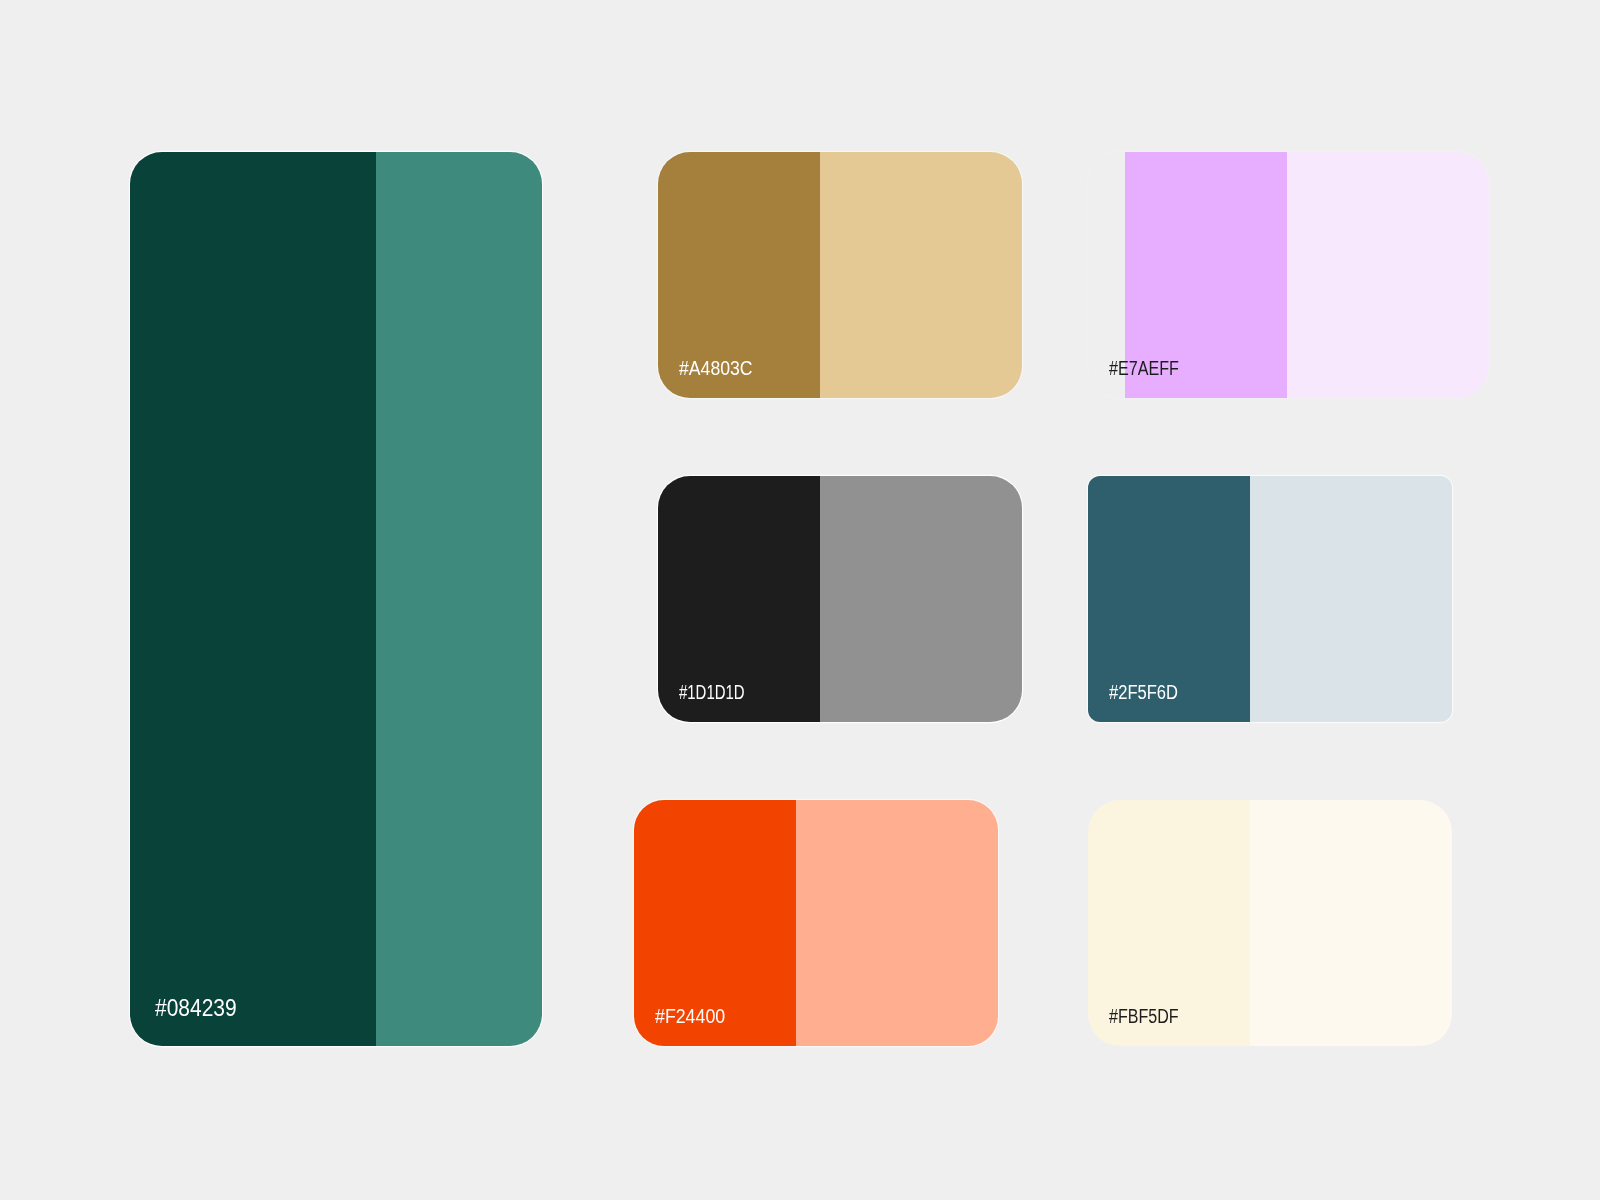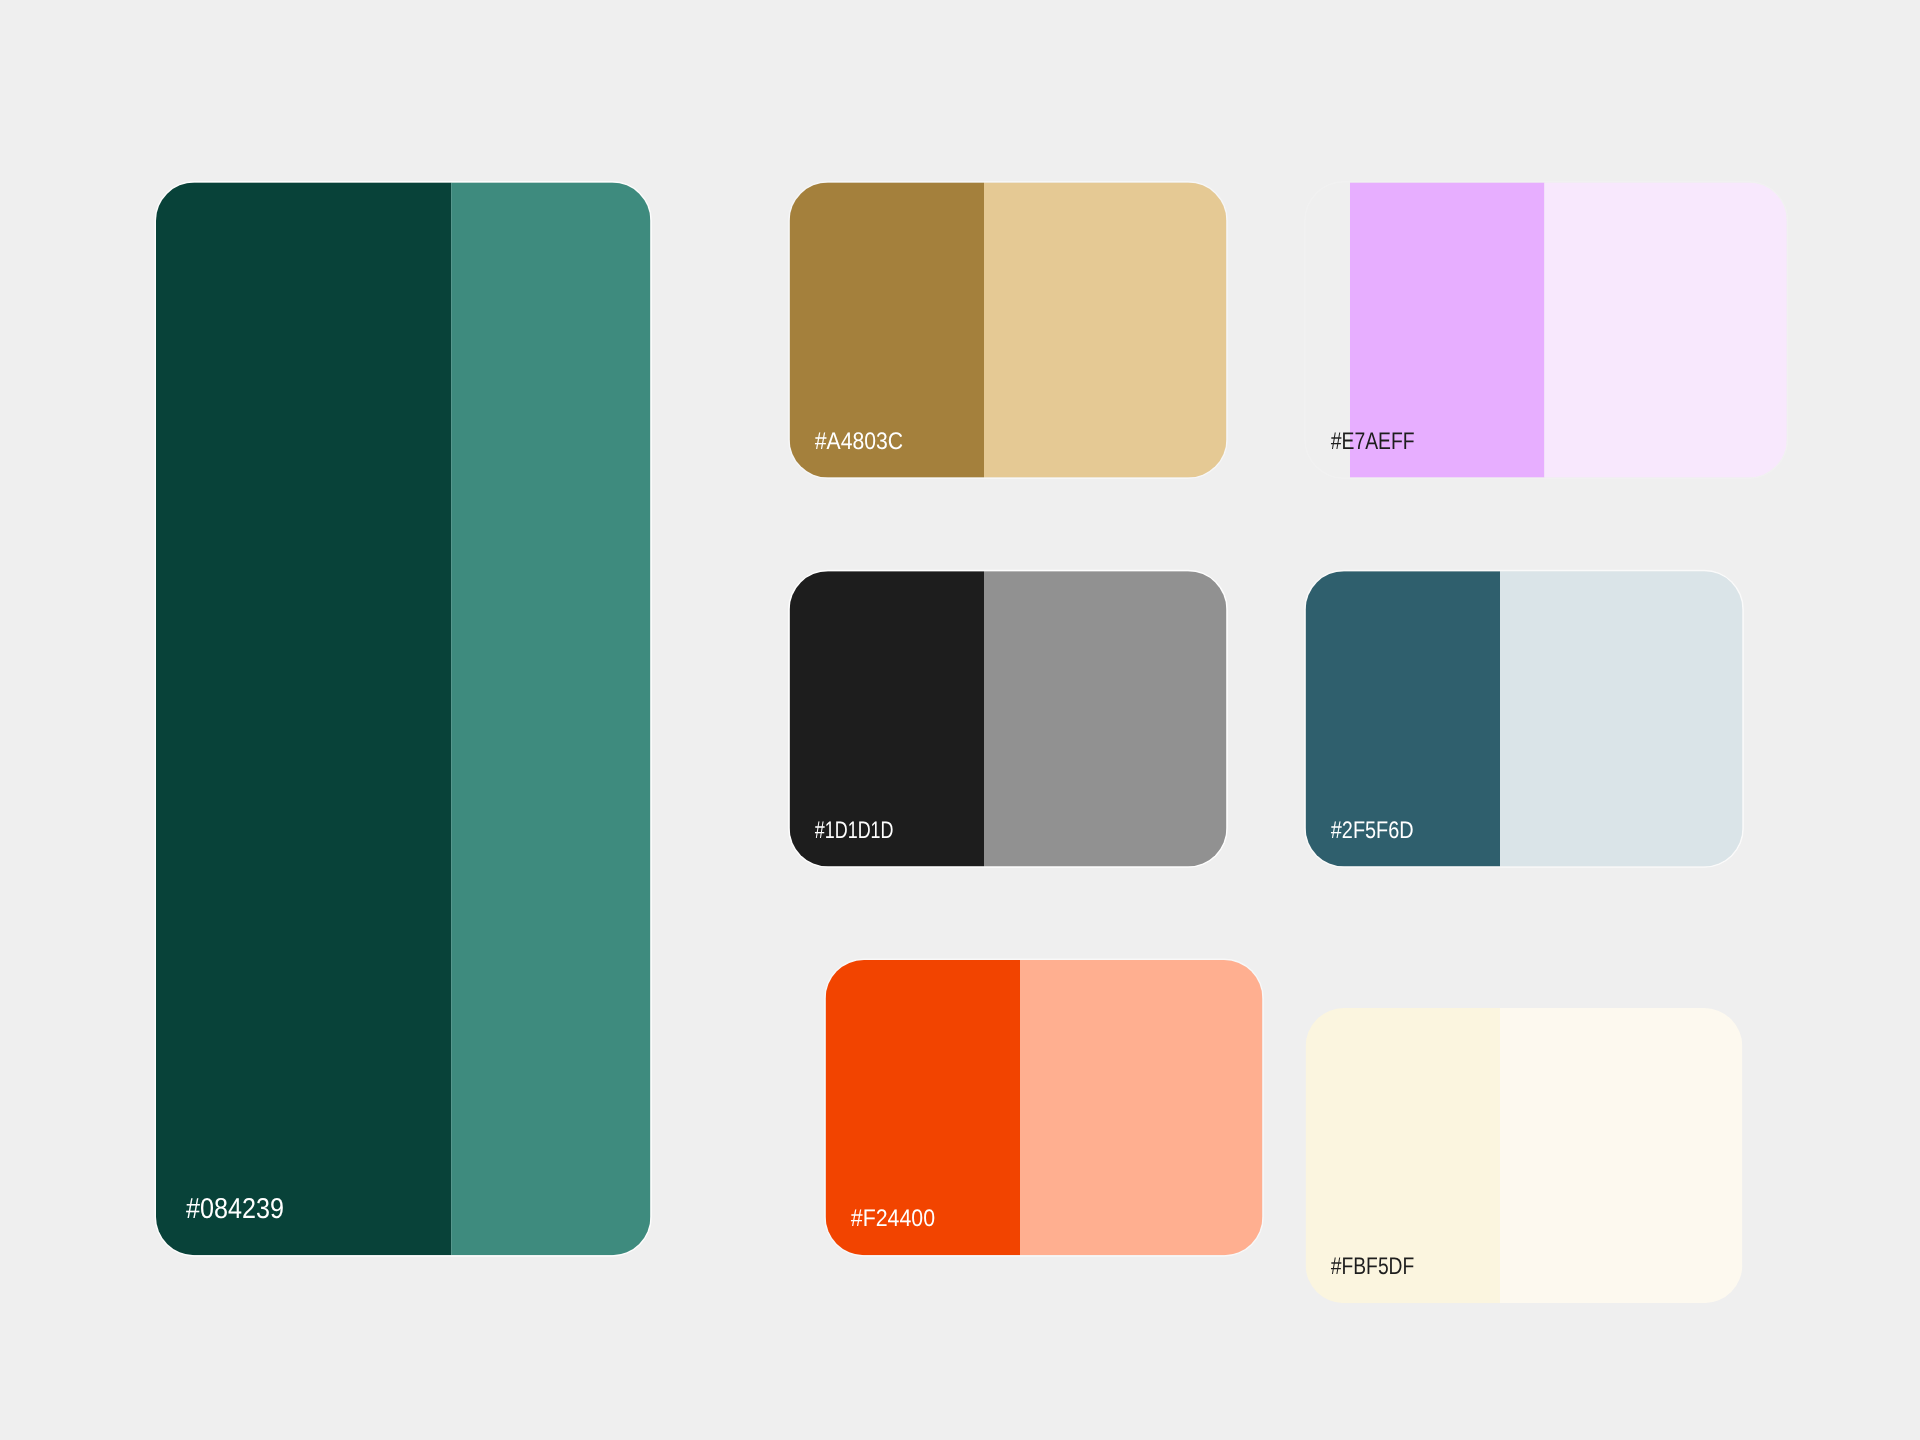--- a/index.html
+++ b/index.html
@@ -41,21 +41,21 @@
   #sw-primary { left: 130px; top: 152px; width: 412px; height: 894px; }
   #sw-primary .label { left: 25px; bottom: 26.5px; font-size: 24px; transform: scaleX(0.874); }
 
   .sw-sm { width: 364px; height: 246px; }
   .sw-sm .label { left: 21px; bottom: 20.5px; font-size: 20px; }
 
   #sw-gold   { left: 658px;  top: 152px; }
   #sw-violet { left: 1088px; top: 152px; }
   #sw-ink    { left: 658px;  top: 476px; }
   #sw-steel  { left: 1088px; top: 476px; }
-  #sw-orange { left: 688px;  top: 800px; }
+  #sw-orange { left: 634px;  top: 800px; border-radius: 30px; }
   #sw-cream  { left: 1088px; top: 800px; }
 
   #sw-gold   .label { transform: scaleX(0.8825); }
   #sw-violet .label { transform: scaleX(0.8057); }
   #sw-ink    .label { transform: scaleX(0.7466); }
   #sw-steel  .label { transform: scaleX(0.8277); }
   #sw-orange .label { transform: scaleX(0.8886); }
   #sw-cream  .label { transform: scaleX(0.8023); }
 </style>
 </head>
@@ -80,31 +80,31 @@
     <div class="half tint" style="background: rgb(248, 232, 253); width: 55.495%;"></div>
     <span class="label" style="color: rgb(29, 29, 29);">#E7AEFF</span>
   </div>
 
   <div class="swatch sw-sm" id="sw-ink" style="box-shadow: rgba(255, 255, 255, 0.92) 0px 0px 0px 1.2px;">
     <div class="half shade" style="background: rgb(29, 29, 29); width: 44.505%;"></div>
     <div class="half tint" style="background: rgb(145, 145, 145); width: 55.495%;"></div>
     <span class="label" style="color: rgb(255, 255, 255);">#1D1D1D</span>
   </div>
 
-  <div class="swatch sw-sm" id="sw-steel" style="box-shadow: rgba(255, 255, 255, 0.698) 0px 0px 0px 1.2px;">
+  <div class="swatch sw-sm" id="sw-steel" style="box-shadow: rgba(255, 255, 255, 0.698) 0px 0px 0px 1.2px; border-radius: 12px;">
     <div class="half shade" style="background: rgb(47, 95, 109); width: 44.505%;"></div>
     <div class="half tint" style="background: rgb(218, 228, 232); width: 55.495%;"></div>
     <span class="label" style="color: rgb(255, 255, 255);">#2F5F6D</span>
   </div>
 
   <div class="swatch sw-sm" id="sw-orange" style="box-shadow: rgba(255, 255, 255, 0.565) 0px 0px 0px 1.2px;">
     <div class="half shade" style="background: rgb(242, 68, 0); width: 44.505%;"></div>
     <div class="half tint" style="background: rgb(255, 175, 144); width: 55.495%;"></div>
     <span class="label" style="color: rgb(255, 255, 255);">#F24400</span>
   </div>
 
-  <div class="swatch sw-sm" id="sw-cream" style="box-shadow: rgba(255, 255, 255, 0.043) 0px 0px 0px 1.2px; margin-top: 40px;">
+  <div class="swatch sw-sm" id="sw-cream" style="box-shadow: rgba(255, 255, 255, 0.043) 0px 0px 0px 1.2px;">
     <div class="half shade" style="background: rgb(251, 245, 223); width: 44.505%;"></div>
     <div class="half tint" style="background: rgb(253, 249, 239); width: 55.495%;"></div>
     <span class="label" style="color: rgb(29, 29, 29);">#FBF5DF</span>
   </div>
 
 </div>
 
 </body></html>

